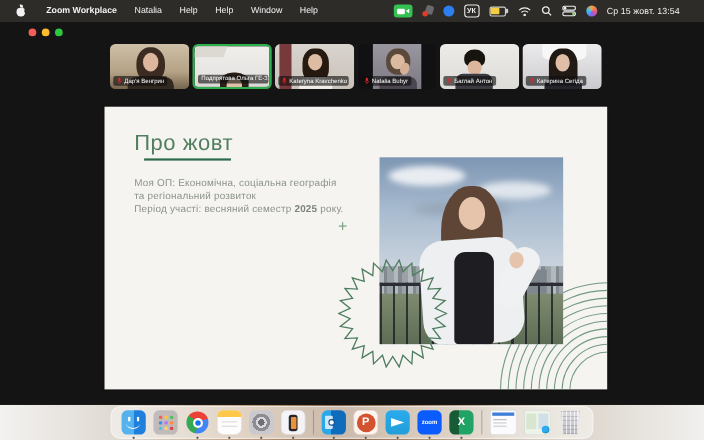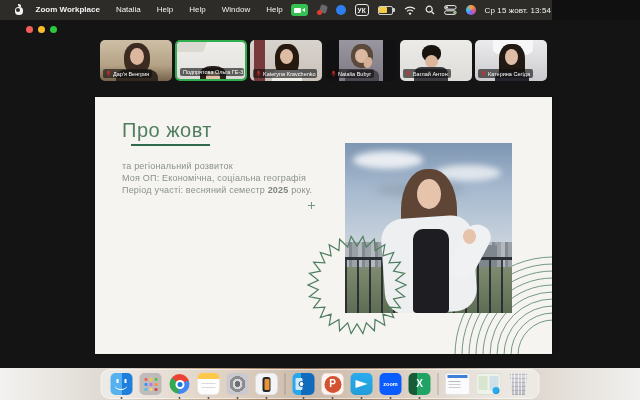--- a/index.html
+++ b/index.html
@@ -1,34 +1,34 @@
 <!DOCTYPE html>
 <html><head>
 <meta charset="utf-8">
 <style>
   * { margin:0; padding:0; box-sizing:border-box; }
   html,body { width:640px; height:400px; overflow:hidden; background:#000;
     font-family:"Liberation Sans", sans-serif; }
   .screen { position:relative; width:640px; height:400px; background:#101010; }
 
   
-  .menubar { position:absolute; left:0; top:0; width:552px; height:20px;
+  .menubar { position:absolute; left:0; top:0; width:640px; height:20px;
     background:#2e2c29; display:flex; align-items:center; color:#f2f2f2;
     font-size:8px; z-index:50; }
   .apple { width:10px; height:10px; margin:0 10px 0 14px; position:relative; }
   .apple .body { position:absolute; left:1px; top:2px; width:8px; height:8px;
     background:#f2f2f2; border-radius:45% 45% 48% 48%; }
   .apple .bite { position:absolute; right:-2px; top:3px; width:4px; height:4px;
     background:#2e2c29; border-radius:50%; }
   .apple .leaf { position:absolute; left:4px; top:-1px; width:3px; height:3px;
     background:#f2f2f2; border-radius:0 70% 0 70%; }
   .mi { padding:0 8px; line-height:20px; white-space:nowrap; }
   .mi.app { font-weight:bold; }
   .mb-status { margin-left:auto; display:flex; align-items:center; gap:9px;
-    padding-right:1px; }
+    padding-right:22px; }
   .cam-ind { width:17px; height:12px; background:#35c152; border-radius:3px;
     position:relative; }
   .cam-ind .lens { position:absolute; left:3px; top:3.5px; width:7px; height:5px;
     background:#fff; border-radius:1px; }
   .cam-ind .wing { position:absolute; right:2.5px; top:3.5px; width:0; height:0;
     border-top:2.5px solid transparent; border-bottom:2.5px solid transparent;
     border-right:3.5px solid #fff; }
   .rec-ind { width:10px; height:10px; position:relative; }
   .rec-ind .dev { position:absolute; right:0; top:0; width:7px; height:8px;
     background:#6a6a6e; border-radius:2px; transform:rotate(18deg); }
@@ -399,22 +399,22 @@
             </svg>
           <span>Катерина Сегіда</span>
         </div>
       </div>
     </div>
 
     <div class="slide">
       <div class="slide-title">Про жовт</div>
       <div class="slide-underline"></div>
       <div class="slide-text">
+        <div>Моя ОП: Економічна, соціальна географія</div>
         <div>та регіональний розвиток</div>
-        <div>Моя ОП: Економічна, соціальна географія</div>
         <div>
           <span>Період участі: весняний семестр </span><b>2025</b><span> року.</span>
         </div>
       </div>
       <div class="plus-deco"></div>
       <div class="photo">
         <div class="ph-sky"></div>
         <div class="ph-cloud1"></div>
           <div class="ph-cloud2"></div>
           <div class="ph-cloud3"></div>

